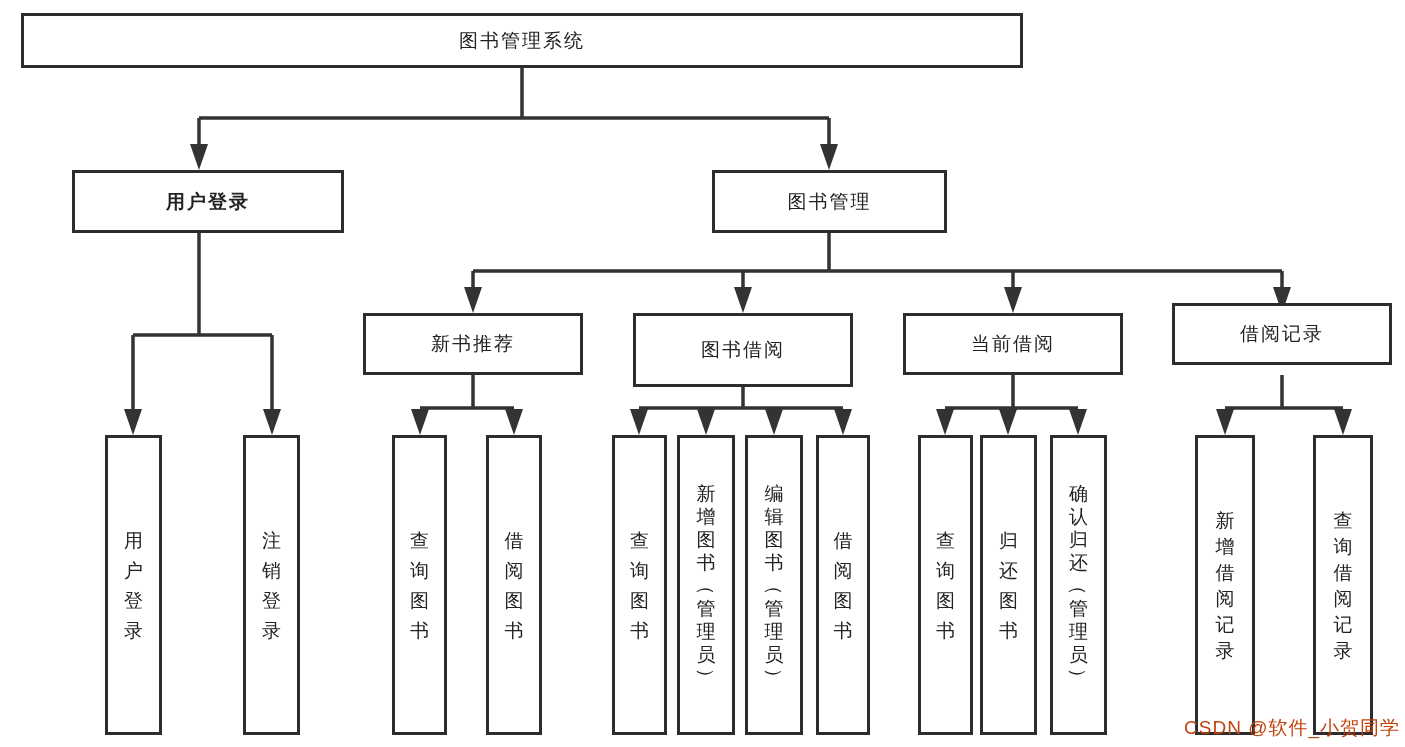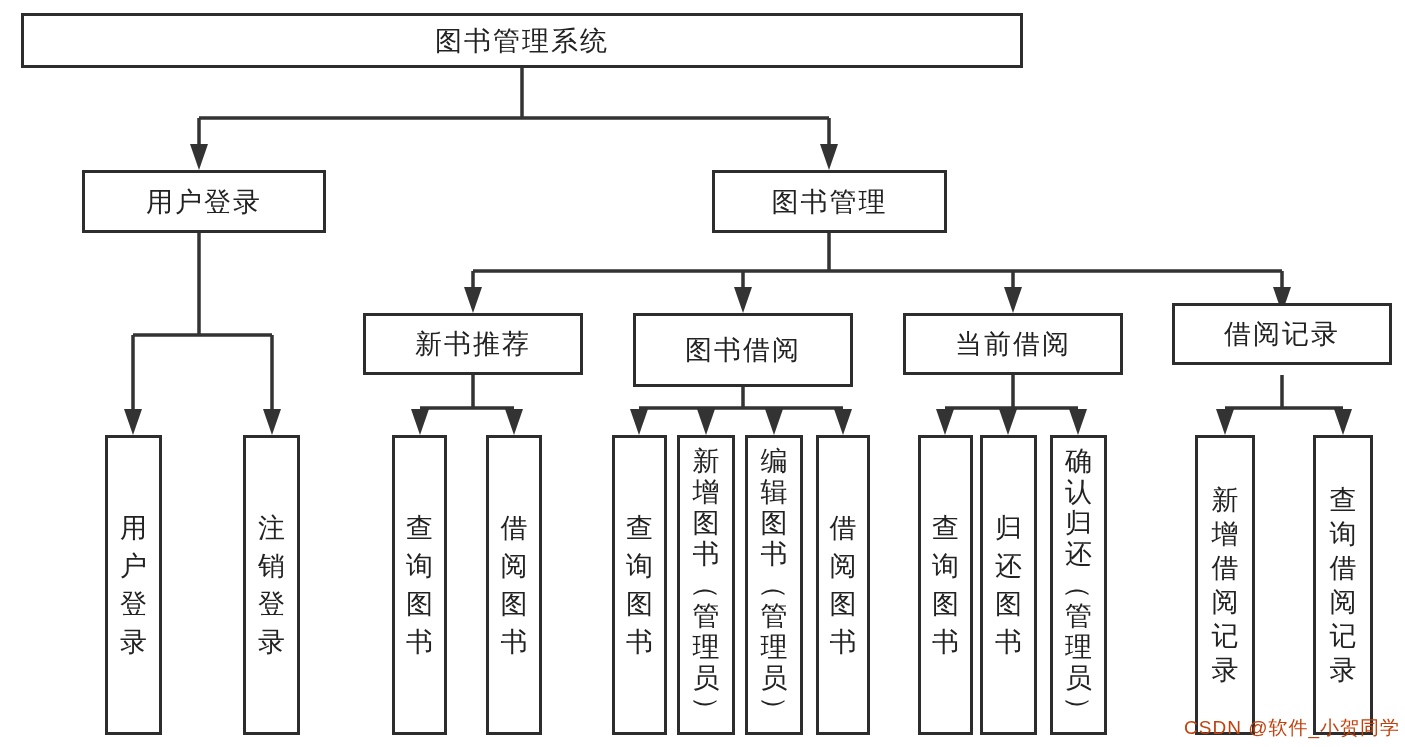--- a/index.html
+++ b/index.html
@@ -5,28 +5,28 @@
   html,body{margin:0;padding:0;background:#ffffff;}
   body{width:1405px;height:747px;position:relative;overflow:hidden;
        font-family:"Liberation Sans",sans-serif;}
   .canvas{position:absolute;left:0;top:0;width:1405px;height:747px;}
   svg.connectors{position:absolute;left:0;top:0;width:1405px;height:747px;}
   svg.connectors path{stroke:#333333;stroke-width:3.5;fill:none;}
   svg.connectors polygon{fill:#333333;stroke:none;}
 
   .node{position:absolute;box-sizing:border-box;background:#ffffff;
         border:3px solid #2d2d2d;display:flex;align-items:center;justify-content:center;
-        color:#222222;font-size:27px;letter-spacing:2px;}
+        color:#222222;font-size:19px;letter-spacing:2px;}
   .vnode{flex-direction:column;letter-spacing:0;}
   .vchar{line-height:1;display:block;}
   .vchar.paren{transform:rotate(90deg);}
 
   
   .b-root   {left:21px;  top:13px;  width:1002px;height:55px;}
-  .b-login  {left:82px;  top:170px; width:244px; height:63px;}
+  .b-login  {left:72px;  top:170px; width:272px; height:63px;font-weight:bold;}
   .b-mgmt   {left:712px; top:170px; width:235px; height:63px;}
   .b-new    {left:363px; top:313px; width:220px; height:62px;}
   .b-borrow {left:633px; top:313px; width:220px; height:74px;}
   .b-current{left:903px; top:313px; width:220px; height:62px;}
   .b-records{left:1172px;top:303px; width:220px; height:62px;}
 
   
   .leaf{top:435px;height:300px;}
   .l1 {left:105px; width:57px;}
   .l2 {left:243px; width:57px;}

